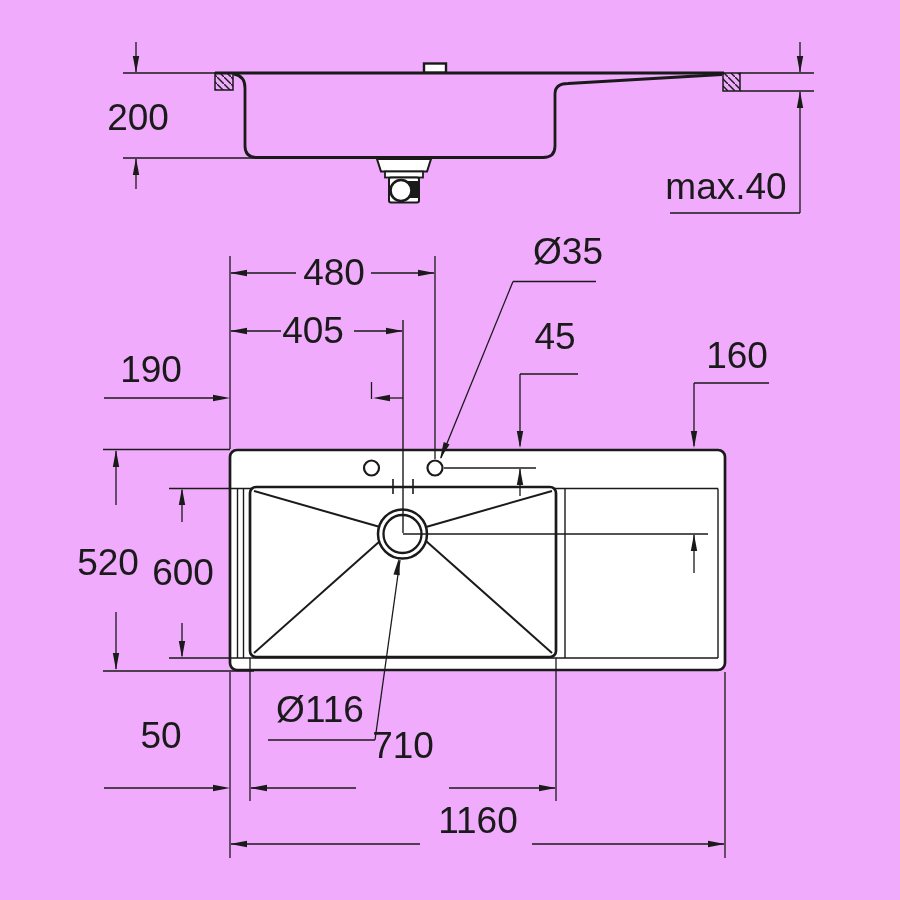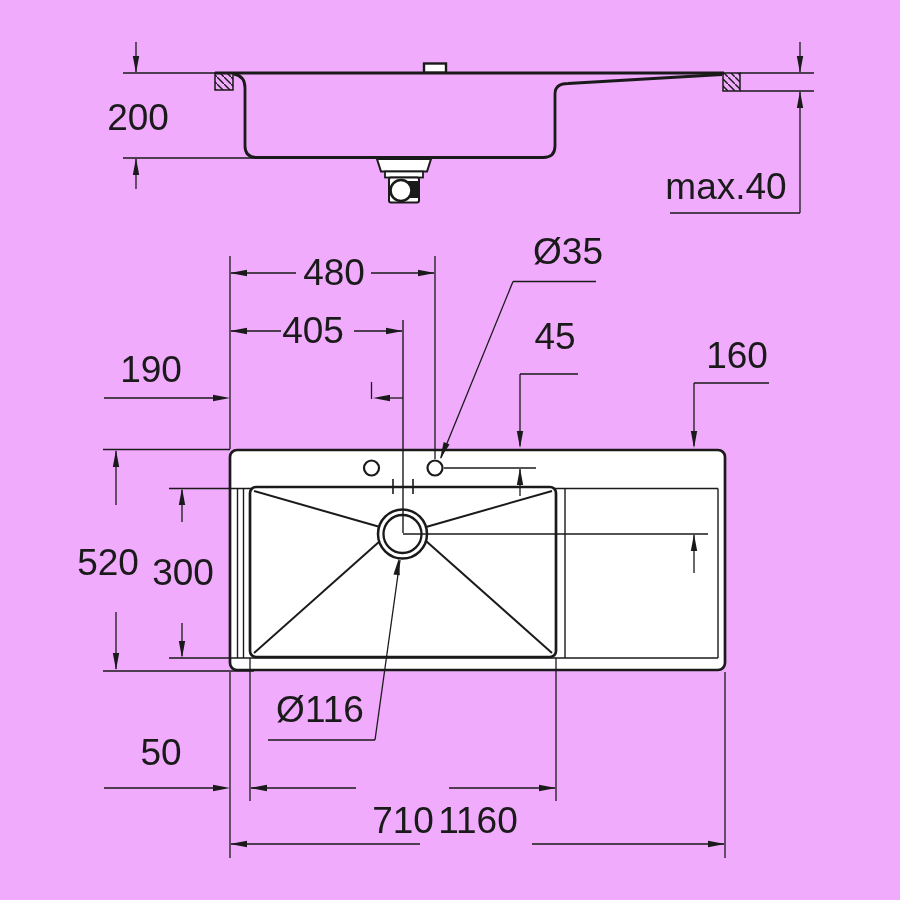--- a/index.html
+++ b/index.html
@@ -207,20 +207,20 @@
 <div>
   <div class="dim-label" style="left:138px;top:117px">200</div>
   <div class="dim-label" style="left:726px;top:186px">max.40</div>
   <div class="dim-label" style="left:334px;top:272px">480</div>
   <div class="dim-label" style="left:313px;top:330px">405</div>
   <div class="dim-label" style="left:568px;top:251px">Ø35</div>
   <div class="dim-label" style="left:555px;top:336px">45</div>
   <div class="dim-label" style="left:151px;top:369px">190</div>
   <div class="dim-label" style="left:737px;top:355px">160</div>
   <div class="dim-label" style="left:108px;top:562px">520</div>
-  <div class="dim-label" style="left:183px;top:572px">300</div>
+  <div class="dim-label" style="left:183px;top:572px">600</div>
   <div class="dim-label" style="left:320px;top:709px">Ø116</div>
-  <div class="dim-label" style="left:161px;top:752px">50</div>
-  <div class="dim-label" style="left:403px;top:820px">710</div>
+  <div class="dim-label" style="left:161px;top:735px">50</div>
+  <div class="dim-label" style="left:403px;top:745px">710</div>
   <div class="dim-label" style="left:478px;top:820px">1160</div>
 </div>
 
 </div>
 
 </body></html>

